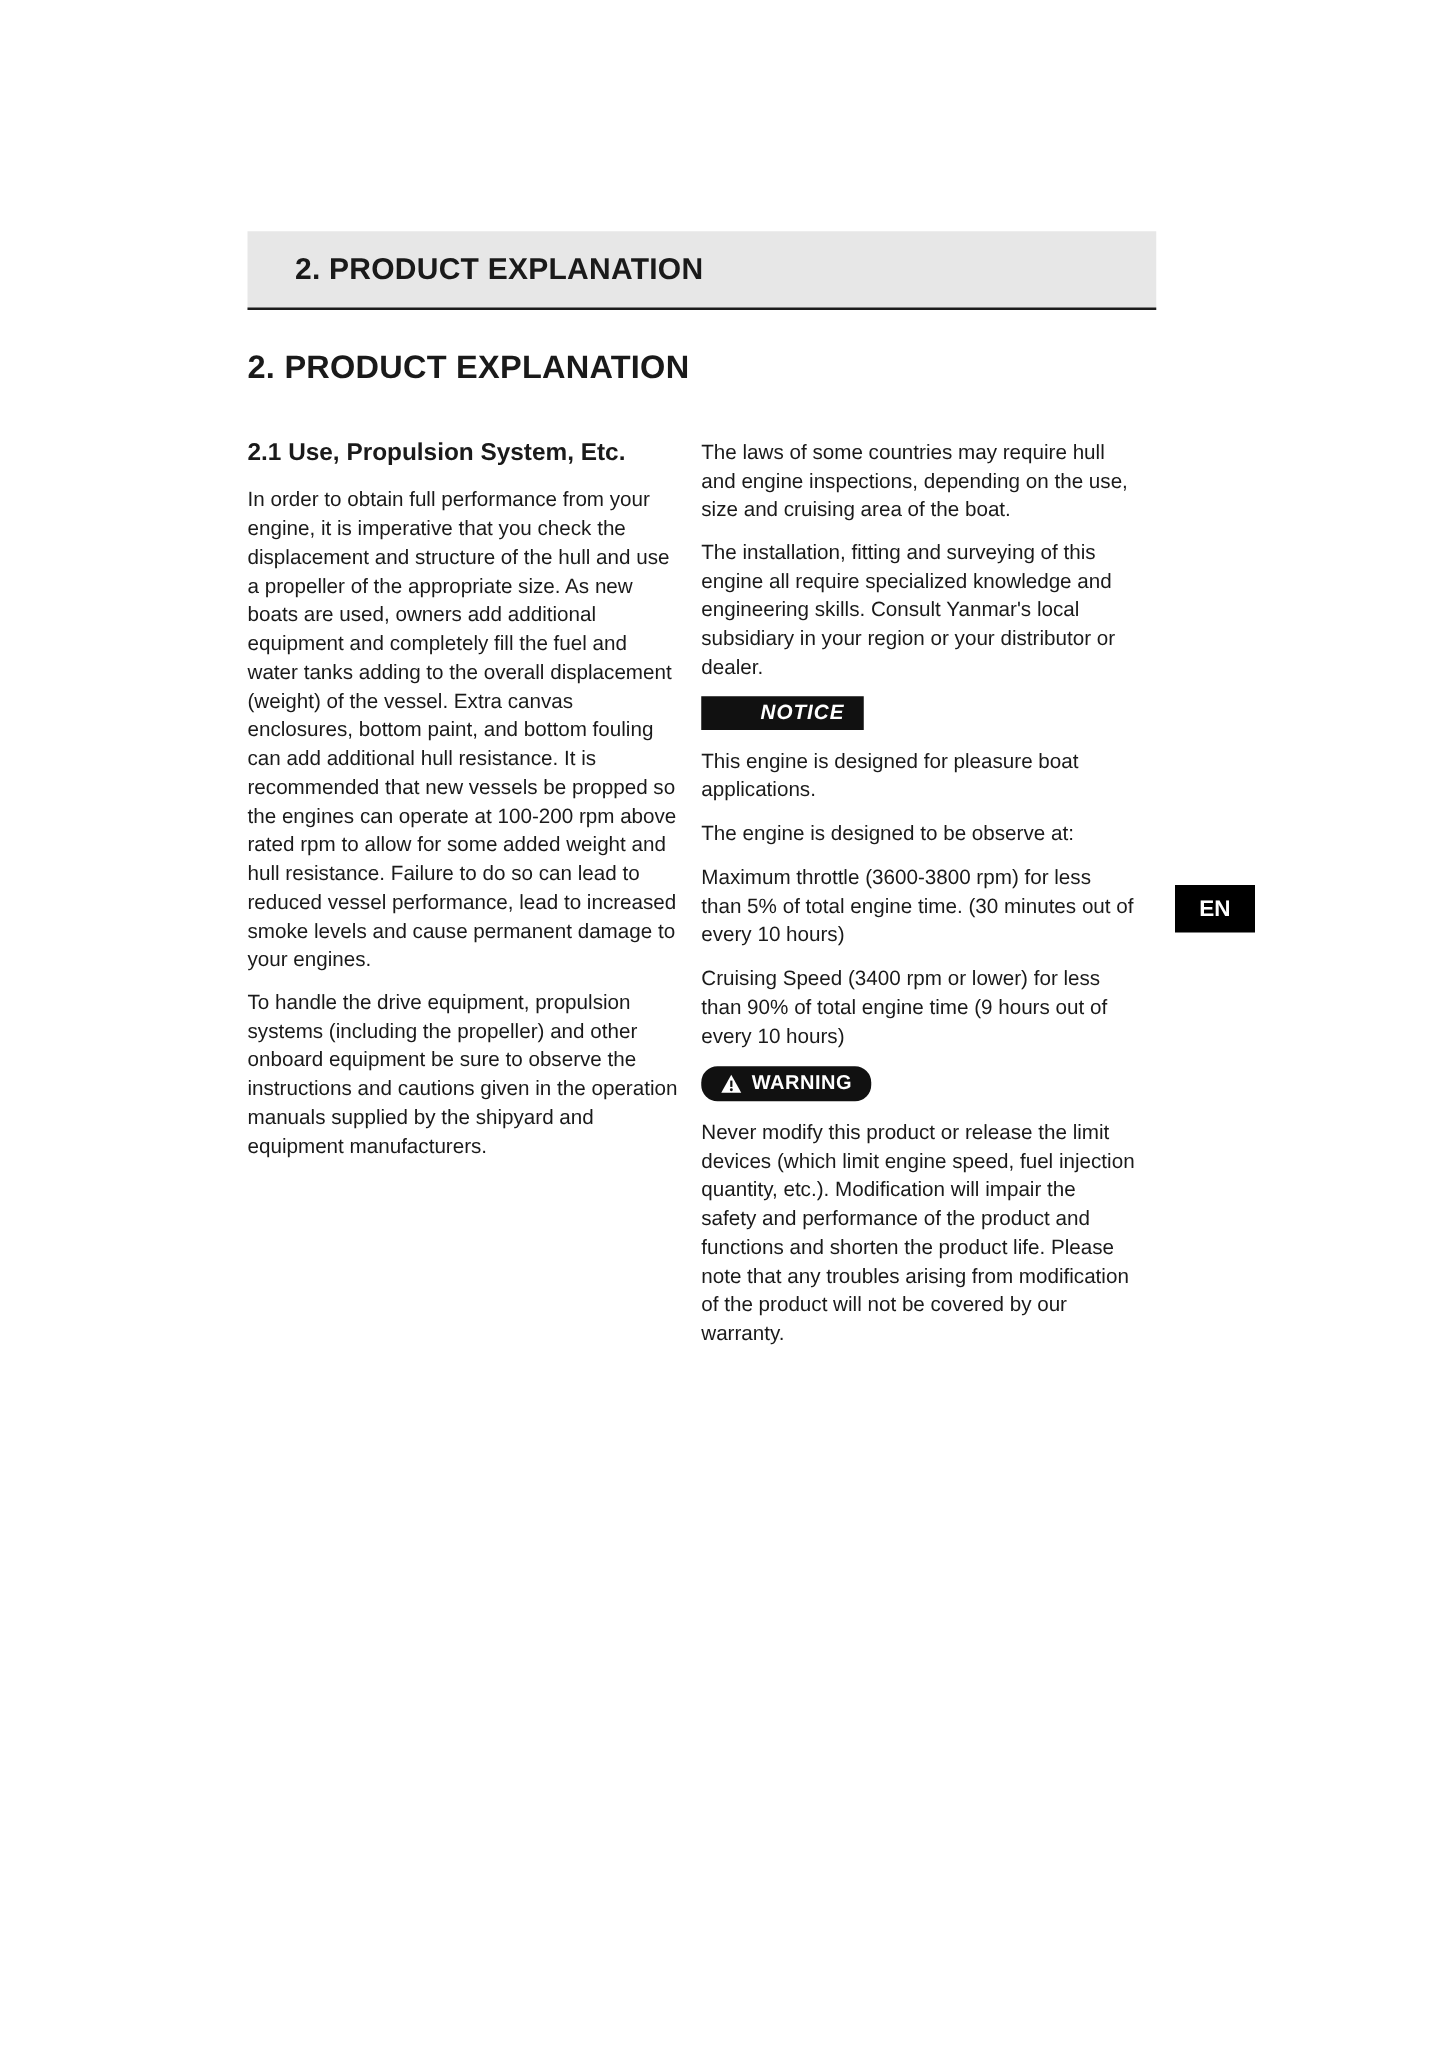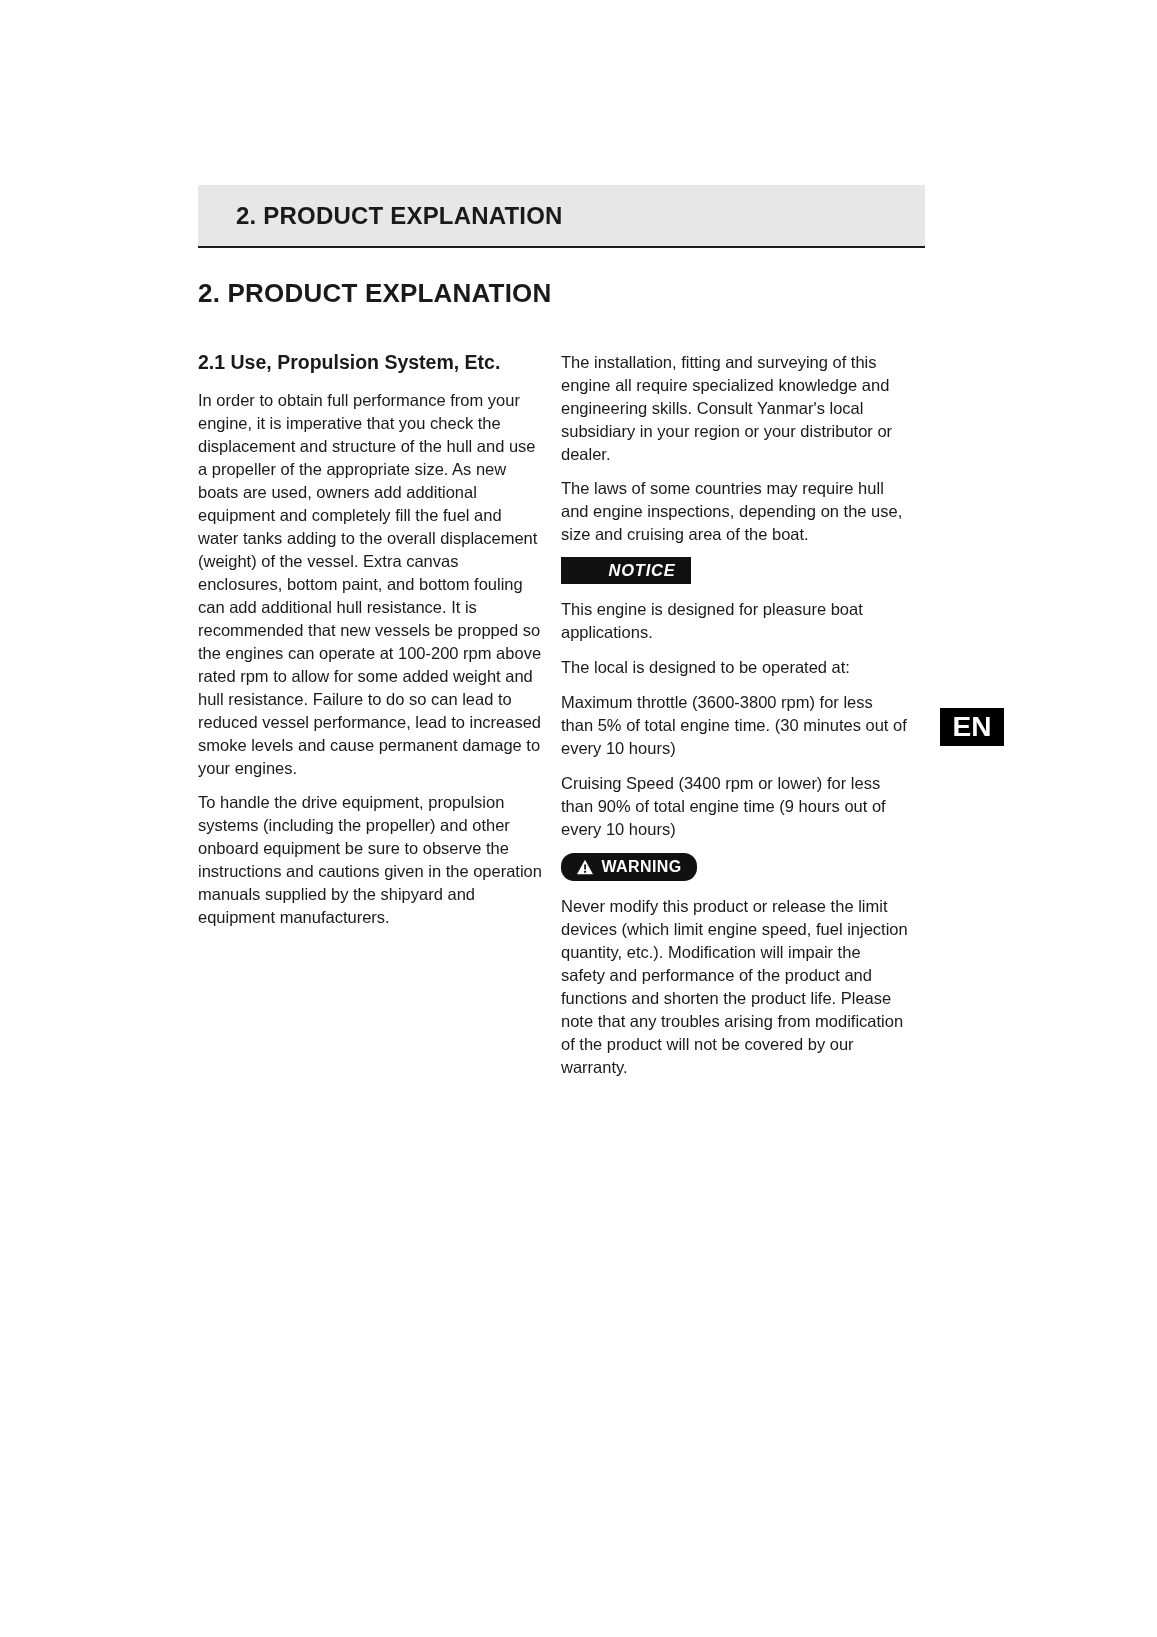--- a/index.html
+++ b/index.html
@@ -101,21 +101,21 @@
   .warning-badge svg { display: block; }
 
   .lang-badge {
     position: absolute;
     left: 940px;
     top: 708px;
     width: 64px;
     height: 38px;
     background: #000000;
     color: #ffffff;
-    font-size: 28px;
+    font-size: 18px;
     font-weight: bold;
     display: flex;
     align-items: center;
     justify-content: center;
   }
 
   .footer-rule {
     position: absolute;
     left: 198px;
     top: 1345px;
@@ -149,29 +149,29 @@
 
       <div class="col-left">
         <div class="section-heading">2.1 Use, Propulsion System, Etc.</div>
 
         <p class="para">In order to obtain full performance from your engine, it is imperative that you check the displacement and structure of the hull and use a propeller of the appropriate size. As new boats are used, owners add additional equipment and completely fill the fuel and water tanks adding to the overall displacement (weight) of the vessel. Extra canvas enclosures, bottom paint, and bottom fouling can add additional hull resistance. It is recommended that new vessels be propped so the engines can operate at 100-200 rpm above rated rpm to allow for some added weight and hull resistance. Failure to do so can lead to reduced vessel performance, lead to increased smoke levels and cause permanent damage to your engines.</p>
         <p class="para">To handle the drive equipment, propulsion systems (including the propeller) and other onboard equipment be sure to observe the instructions and cautions given in the operation manuals supplied by the shipyard and equipment manufacturers.</p>
       </div>
 
       <div class="col-right">
 
+        <p class="para">The laws of some countries may require hull and engine inspections, depending on the use, size and cruising area of the boat.</p>
         <p class="para">The installation, fitting and surveying of this engine all require specialized knowledge and engineering skills. Consult Yanmar's local subsidiary in your region or your distributor or dealer.</p>
-        <p class="para">The laws of some countries may require hull and engine inspections, depending on the use, size and cruising area of the boat.</p>
 
         <div class="notice-badge">
           <span>NOTICE</span>
         </div>
 
         <p class="para bold">This engine is designed for pleasure boat applications.</p>
-        <p class="para bold">The local is designed to be operated at:</p>
+        <p class="para bold">The engine is designed to be observe at:</p>
         <p class="para bold">Maximum throttle (3600-3800 rpm) for less than 5% of total engine time. (30 minutes out of every 10 hours)</p>
         <p class="para bold">Cruising Speed (3400 rpm or lower) for less than 90% of total engine time (9 hours out of every 10 hours)</p>
 
         <div class="warning-badge">
           <span>
             <svg width="18" height="16" viewBox="0 0 24 22">
               <path d="M12 1 L23 21 H1 Z" fill="#ffffff"></path>
               <rect x="10.9" y="7.5" width="2.4" height="7" fill="#111111"></rect>
               <circle cx="12.1" cy="17.6" r="1.6" fill="#111111"></circle>
             </svg>

